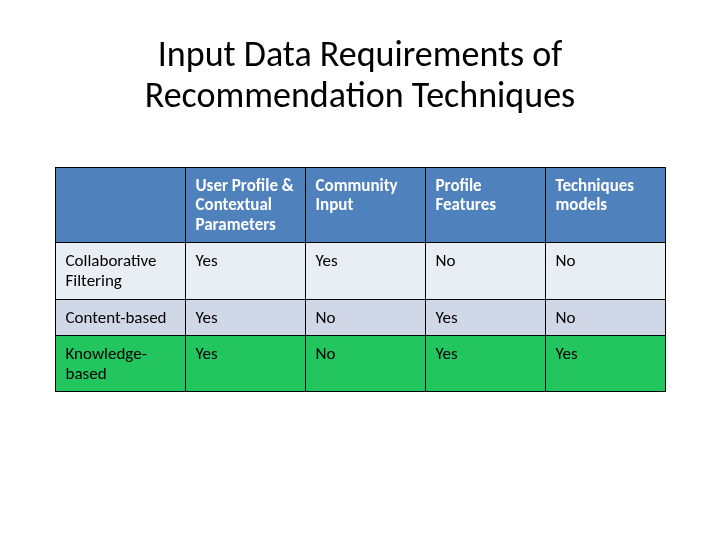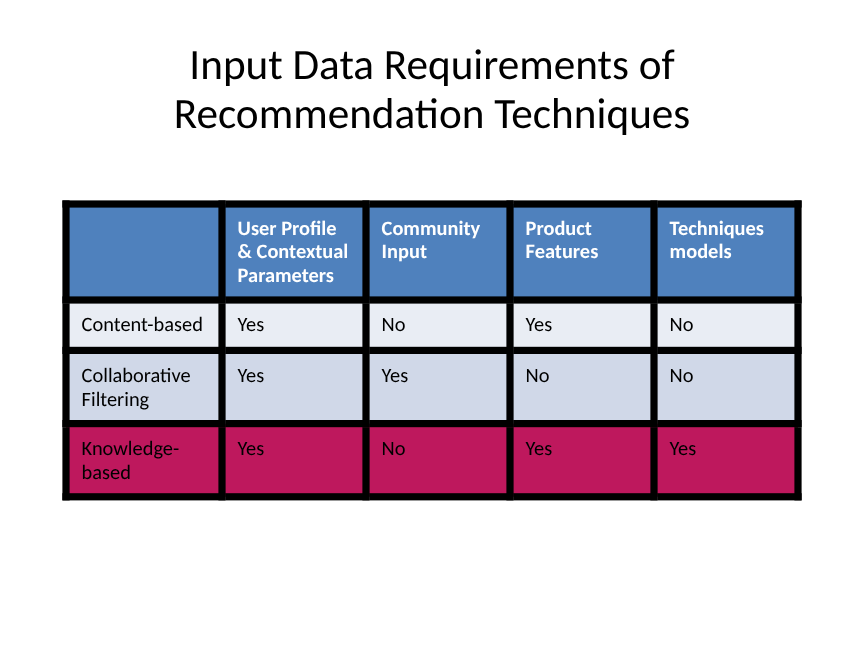--- a/index.html
+++ b/index.html
@@ -1,63 +1,63 @@
 <!DOCTYPE html>
 <html><head>
 <meta charset="utf-8">
 <style>
   html,body{margin:0;padding:0;width:720px;height:540px;background:#fff;font-family:"Calibri","Segoe UI",Arial,sans-serif;color:#000;}
   .slide{box-sizing:border-box;width:720px;height:540px;padding:20px 0 0 0;margin-top:14px;}
   .title{font-size:36px;line-height:1.15;text-align:center;font-weight:400;letter-spacing:0px;margin:0 40px 50px 40px;}
   table{border-collapse:collapse;margin:0 auto;width:610px;table-layout:fixed;}
   col.c0{width:130px;} col.cx{width:120px;}
-  th,td{border:6px solid #000000;padding:8px 10px;font-size:17px;text-align:left;vertical-align:top;line-height:1.15;}
+  th,td{border:1px solid #000000;padding:8px 10px;font-size:17px;text-align:left;vertical-align:top;line-height:1.15;}
   thead th{background:#4f81bd;color:#fff;font-weight:700;}
   thead th.blank{background:#4f81bd;}
   tbody th{background:#e9edf4;font-weight:400;color:#000;}
   tbody td{font-weight:400;}
   tbody tr:nth-child(1) td,tbody tr:nth-child(1) th{background:#e9edf4;}
   tbody tr:nth-child(2) td,tbody tr:nth-child(2) th{background:#d0d8e8;}
-  tbody tr:nth-child(3) td,tbody tr:nth-child(3) th{background:#be185d;}
+  tbody tr:nth-child(3) td,tbody tr:nth-child(3) th{background:#22c55e;}
 </style>
 </head>
 <body>
 
 <div class="slide">
   <h1 class="title">Input Data Requirements of Recommendation Techniques</h1>
   <table>
     <colgroup>
         <col class="c0">
         <col class="cx">
         <col class="cx">
         <col class="cx">
         <col class="cx">
       </colgroup>
     <thead>
       <tr>
         <th class="blank"></th>
         <th>User Profile &amp; Contextual Parameters</th>
         <th>Community Input</th>
-        <th>Product Features</th>
+        <th>Profile Features</th>
         <th>Techniques models</th>
       </tr>
     </thead>
     <tbody>
       <tr>
+        <th>Collaborative Filtering</th>
+        <td>Yes</td>
+        <td>Yes</td>
+        <td>No</td>
+        <td>No</td>
+      </tr>
+      <tr>
         <th>Content-based</th>
         <td>Yes</td>
         <td>No</td>
         <td>Yes</td>
-        <td>No</td>
-      </tr>
-      <tr>
-        <th>Collaborative Filtering</th>
-        <td>Yes</td>
-        <td>Yes</td>
-        <td>No</td>
         <td>No</td>
       </tr>
       <tr>
         <th>Knowledge-based</th>
         <td>Yes</td>
         <td>No</td>
         <td>Yes</td>
         <td>Yes</td>
       </tr>
     </tbody>

